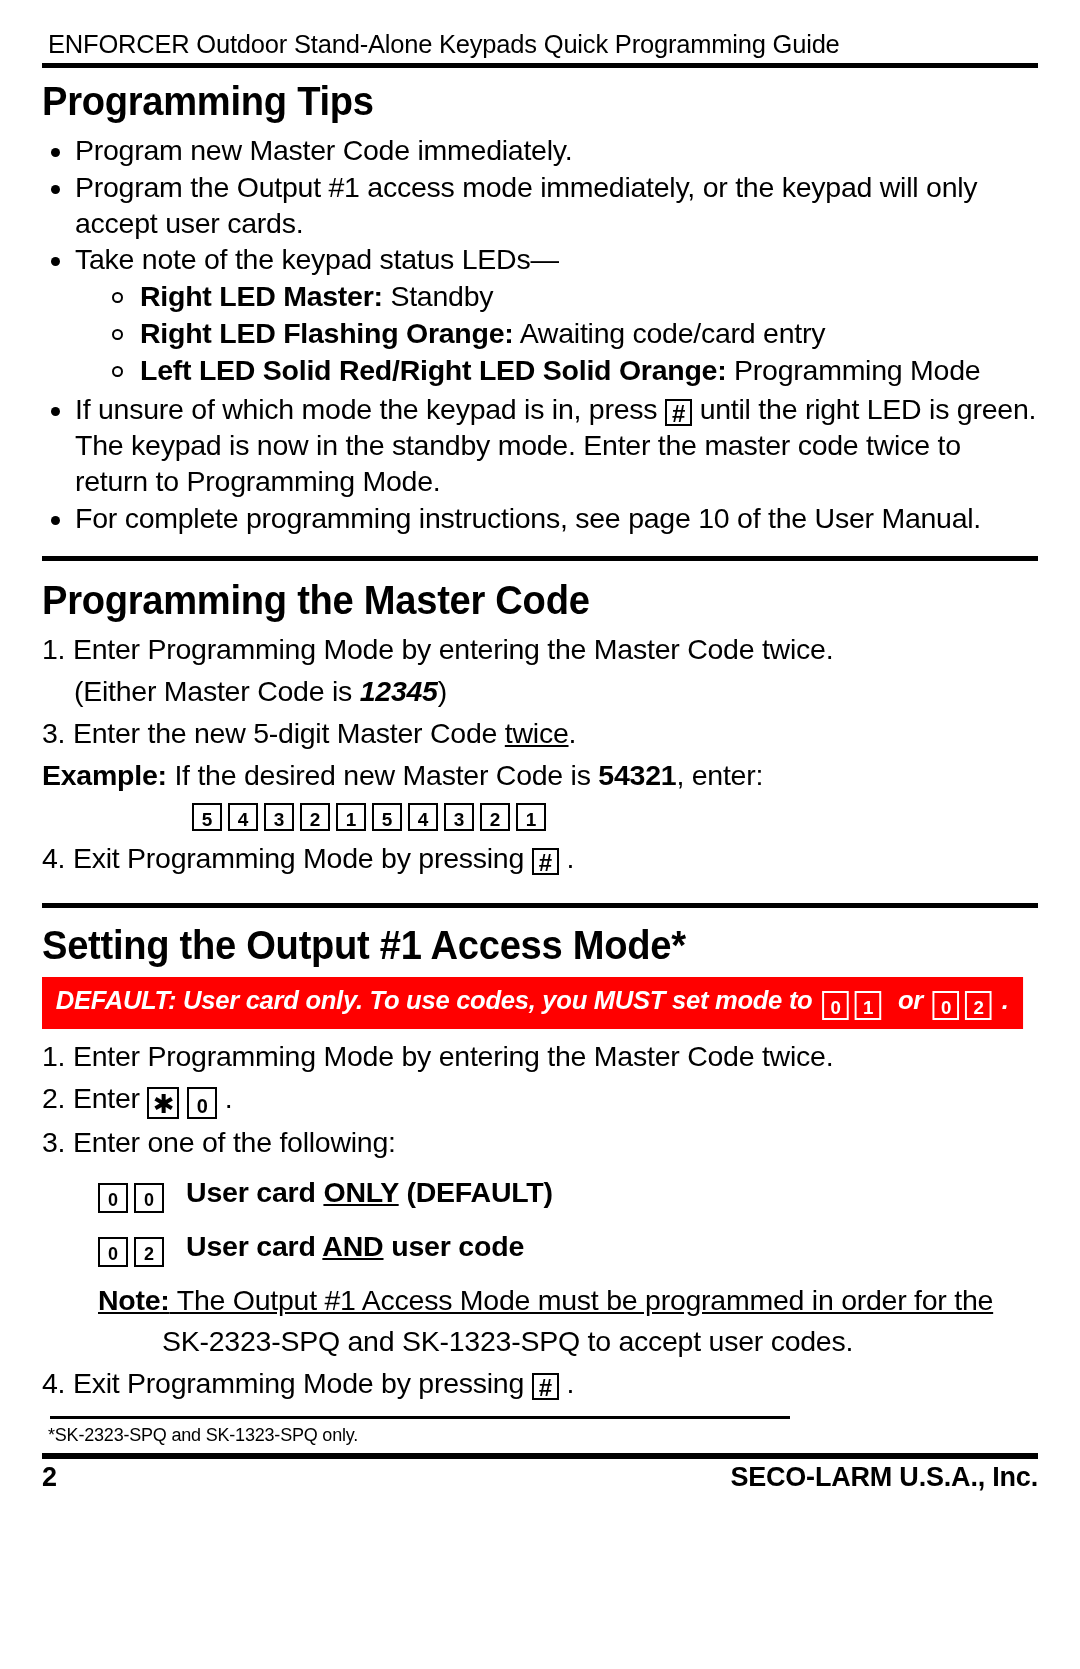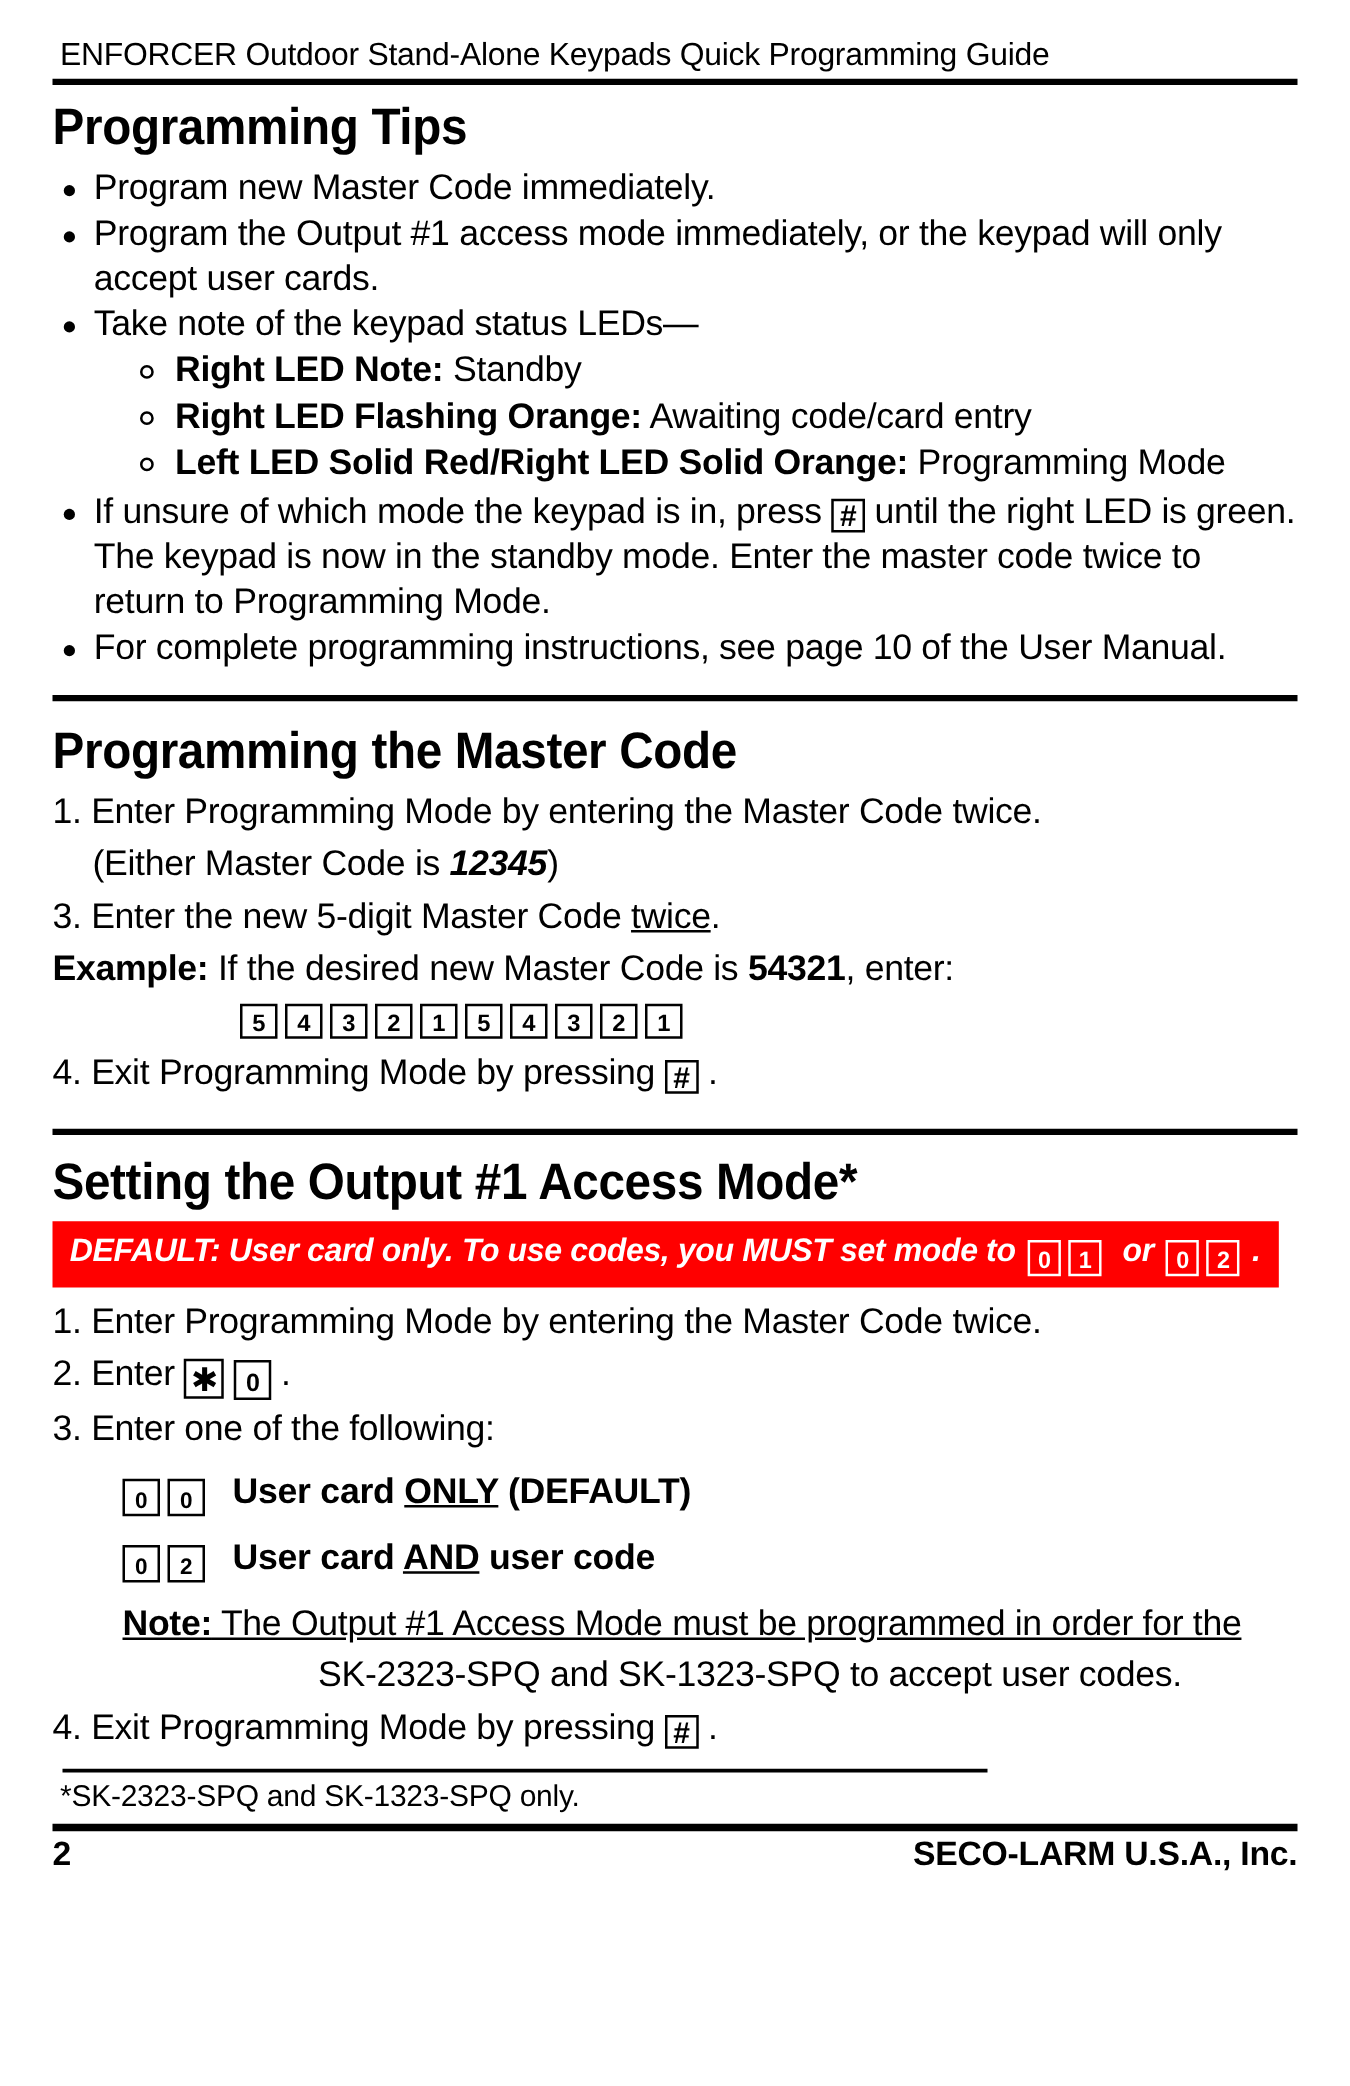--- a/index.html
+++ b/index.html
@@ -157,29 +157,29 @@
   .mode-row{
     font-size:28.5px;
     font-weight:bold;
     letter-spacing:-0.2px;
     margin:0 0 16px 0;
     padding-left:56px;
   }
   .mode-row .lbl{ margin-left:16px; }
 
   .note-row{ padding-left:56px; margin-top:4px;text-decoration:underline; }
-  .note-cont{ padding-left:120px;text-align:center; }
+  .note-cont{ padding-left:120px; }
 
   
   .footnote-rule{
     border-top:3.5px solid #000;
     width:740px;
     margin:14px 0 6px 8px;
   }
-  .footnote{ font-size:24px; letter-spacing:-0.2px; padding-left:6px; }
+  .footnote{ font-size:18px; letter-spacing:-0.2px; padding-left:6px; }
   .footer-rule{ border-top:6px solid #000; margin:7px 0 0 0; }
   .footer{
     display:flex;
     justify-content:space-between;
     align-items:baseline;
     font-size:27px;
     font-weight:bold;
     padding-top:3px;
     letter-spacing:-0.2px;
   }
@@ -195,21 +195,21 @@
 
   <h1 class="sect">Programming Tips</h1>
 
   <ul class="tips body-txt">
     <li><span>Program new Master Code immediately.</span></li>
     <li><span>Program the Output #1 access mode immediately, or the keypad will only accept user cards.</span></li>
     <li><span>Take note of the keypad status LEDs—</span></li>
   </ul>
 
   <ul class="subtips body-txt">
-    <li><span class="b">Right LED Note:</span> <span>Standby</span></li>
+    <li><span class="b">Right LED Master:</span> <span>Standby</span></li>
     <li><span class="b">Right LED Flashing Orange:</span> <span>Awaiting code/card entry</span></li>
     <li><span class="b">Left LED Solid Red/Right LED Solid Orange:</span> <span>Programming Mode</span></li>
   </ul>
 
   <ul class="tips body-txt">
     <li><span>If unsure of which mode the keypad is in, press</span> <span class="key key-hash">#</span> <span>until the right LED is green. The keypad is now in the standby mode.  Enter the master code twice to return to Programming Mode.</span></li>
     <li><span>For complete programming instructions, see page 10 of the User Manual.</span></li>
   </ul>
 
   <div class="rule-heavy" style="margin-top:20px"></div>

